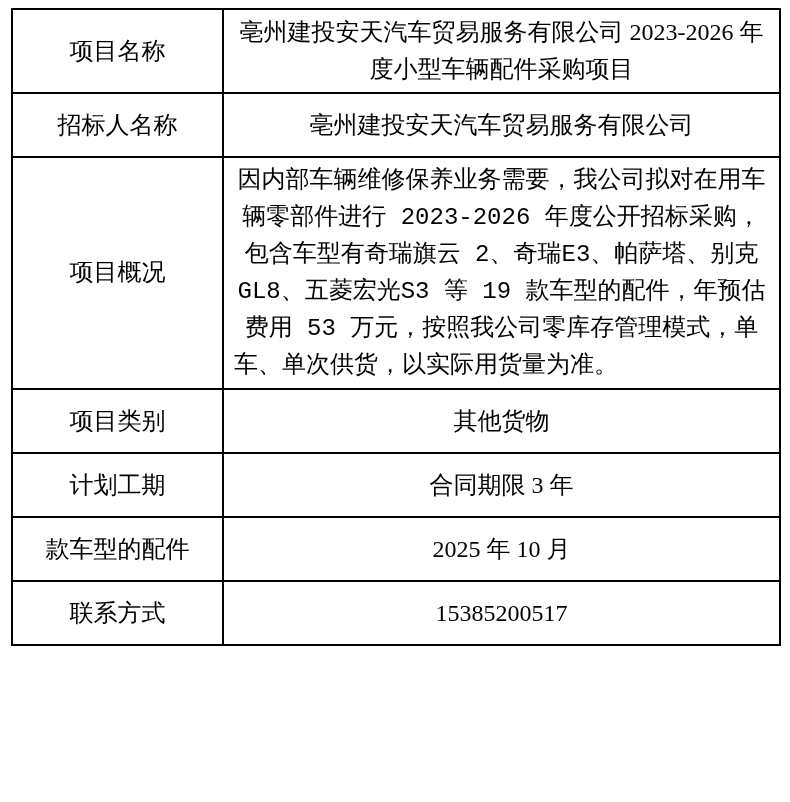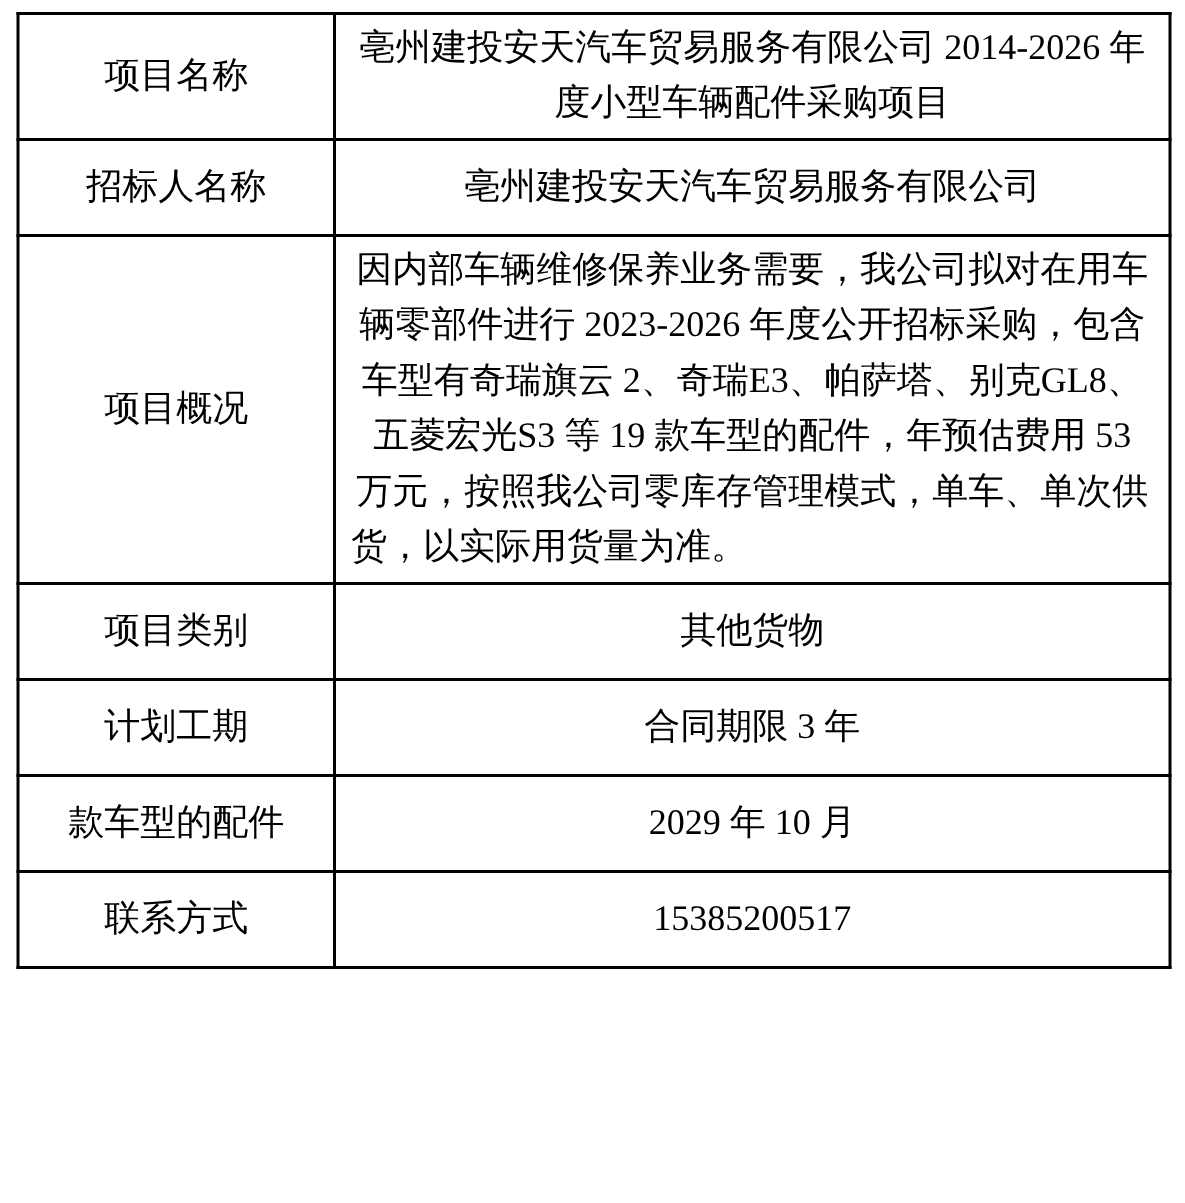--- a/index.html
+++ b/index.html
@@ -34,21 +34,21 @@
     text-align: center;
     padding: 4px 10px;
     background: #ffffff;
     word-break: break-word;
   }
   col.c-label { width: 211px; }
   col.c-value { width: 557px; }
 
   tr:nth-child(1)  td { height: 72px;  }
   tr:nth-child(2)  td { height: 54px;  }
-  tr:nth-child(3)  td { height: 212px; }
+  tr:nth-child(3)  td { height: 212px; font-family: Liberation Mono, monospace; }
   tr:nth-child(4)  td { height: 54px;  }
   tr:nth-child(5)  td { height: 54px;  }
   tr:nth-child(6)  td { height: 54px; border-radius: 27px;  }
   tr:nth-child(7)  td { height: 54px;  }
   tr:nth-child(8)  td { height: 58px;  }
   tr:nth-child(9)  td { height: 56px;  }
   tr:nth-child(10) td { height: 60px;  }
 
   td.value-para {
     text-align: justify;
@@ -62,41 +62,41 @@
 
 <div class="page">
   <table class="info-table">
     <colgroup>
       <col class="c-label">
       <col class="c-value">
     </colgroup>
     <tbody>
       <tr>
         <td>项目名称</td>
-        <td>亳州建投安天汽车贸易服务有限公司 2014-2026 年度小型车辆配件采购项目</td>
+        <td>亳州建投安天汽车贸易服务有限公司 2023-2026 年度小型车辆配件采购项目</td>
       </tr>
       <tr>
         <td>招标人名称</td>
         <td>亳州建投安天汽车贸易服务有限公司</td>
       </tr>
       <tr>
         <td>项目概况</td>
         <td class="value-para">因内部车辆维修保养业务需要，我公司拟对在用车辆零部件进行 2023-2026 年度公开招标采购，包含车型有奇瑞旗云 2、奇瑞E3、帕萨塔、别克GL8、五菱宏光S3 等 19 款车型的配件，年预估费用 53 万元，按照我公司零库存管理模式，单车、单次供货，以实际用货量为准。</td>
       </tr>
       <tr>
         <td>项目类别</td>
         <td>其他货物</td>
       </tr>
       <tr>
         <td>计划工期</td>
         <td>合同期限 3 年</td>
       </tr>
       <tr>
         <td>款车型的配件</td>
-        <td>2029 年 10 月</td>
+        <td>2025 年 10 月</td>
       </tr>
       <tr>
         <td>联系方式</td>
         <td>15385200517</td>
       </tr>
     </tbody>
   </table>
 </div>
 
 </body></html>

